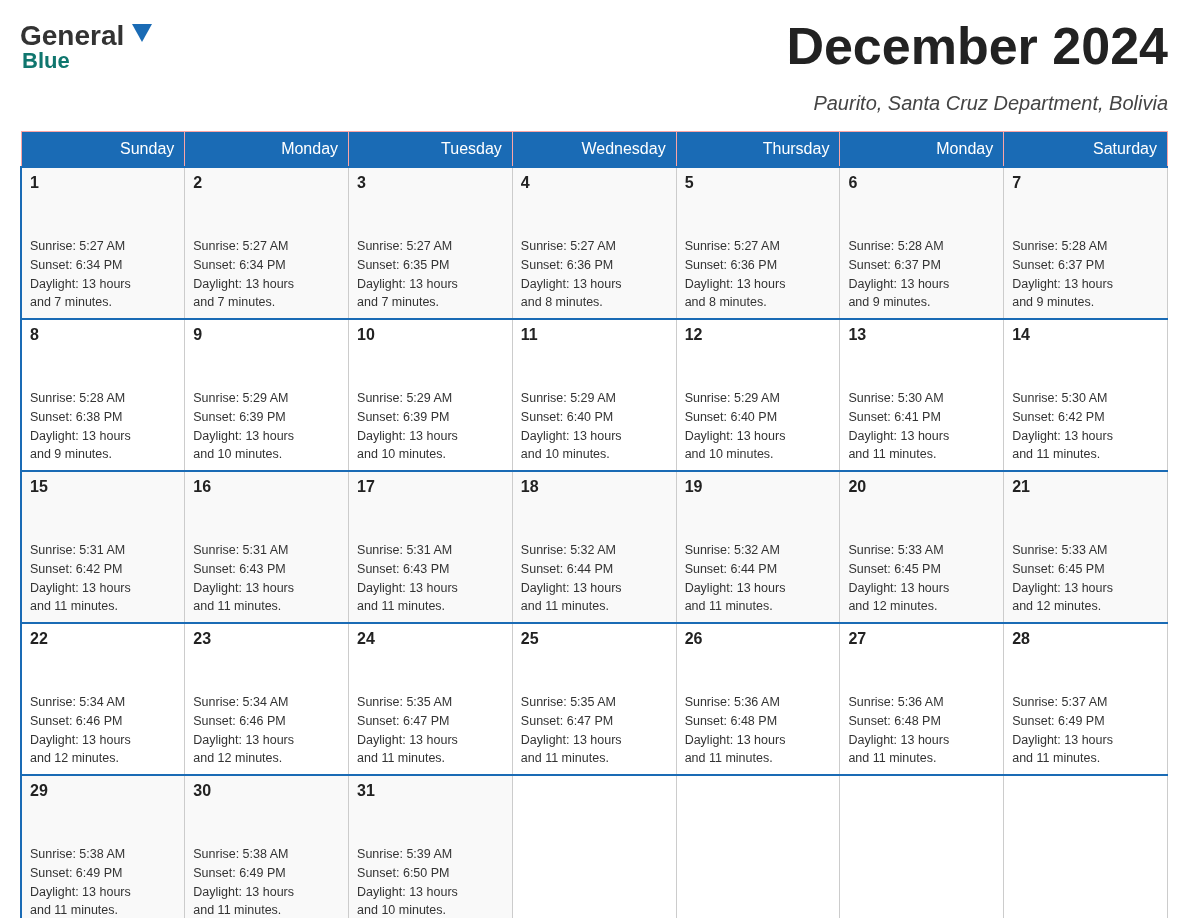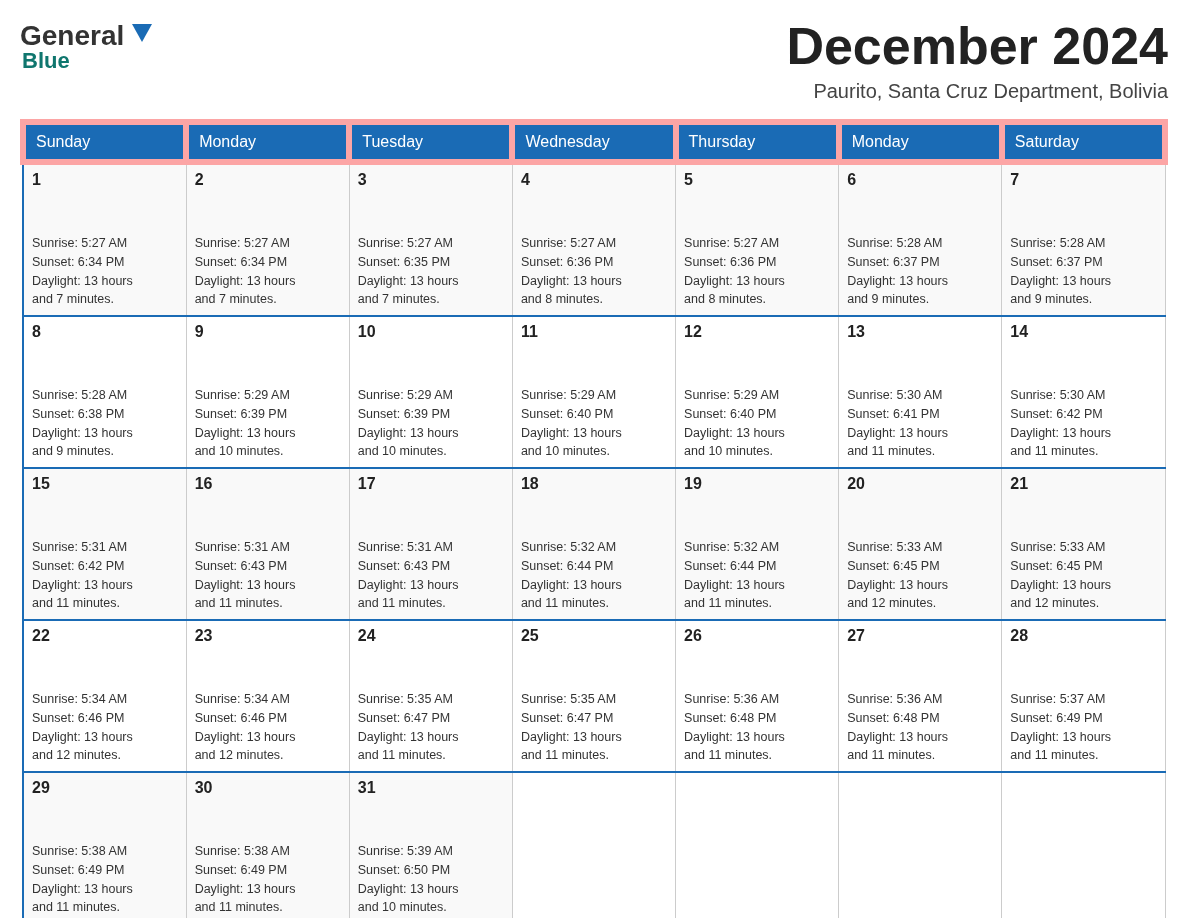--- a/index.html
+++ b/index.html
@@ -26,35 +26,36 @@
     }
     .month-title {
       font-size: 52px;
       font-weight: bold;
       color: #222;
       line-height: 1;
     }
     .location-title {
       font-size: 20px;
       color: #444;
-      margin-top: 8px;
+      margin-top: 20px;
+      font-style: italic;
     }
     .calendar {
       width: 100%;
       border-collapse: collapse;
       table-layout: fixed;
     }
     .calendar th {
       background: #1a6bb5;
       color: #fff;
       font-size: 16px;
       font-weight: normal;
       padding: 8px 10px;
-      text-align: left;
-      border: 6px solid #fca5a5;
+      text-align: right;
+      border: 1px solid #fca5a5;
     }
     .calendar td {
       vertical-align: top;
       padding: 6px 8px;
       border: 1px solid #ccc;
       font-size: 13px;
       color: #333;
       height: 110px;
       background: #fff;
     }

